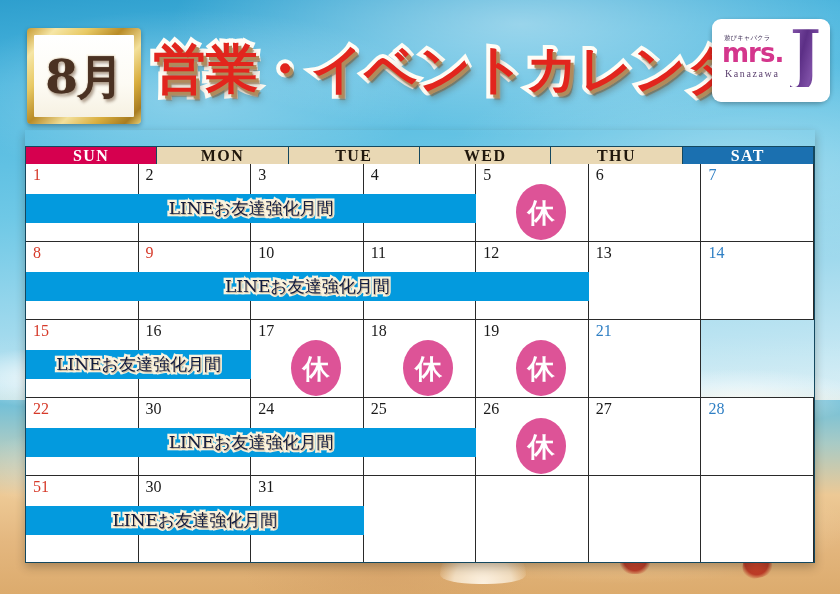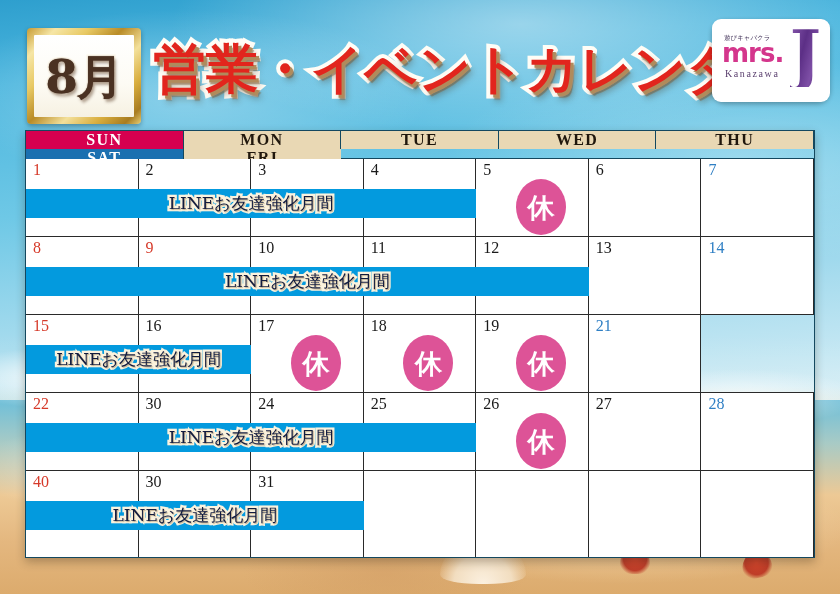--- a/index.html
+++ b/index.html
@@ -205,24 +205,25 @@
 
   
   .calendar {
     position: absolute;
     left: 25px; top: 130px;
     width: 790px;
     box-shadow: 0 4px 9px rgba(40,30,15,0.30);
   }
   .cal-header-row {
     display: grid;
-    grid-template-columns: repeat(5, 1fr);
-    height: 29px;
+    grid-template-columns: repeat(6, 1fr);
+    height: 18px;
     border: 1px solid #14485f;
     box-sizing: border-box;
+    margin-top: 16px;
   }
   .dow {
     display: flex;
     align-items: center;
     justify-content: center;
     font-family: "Liberation Serif", serif;
     font-size: 16px;
     font-weight: bold;
     letter-spacing: 1.4px;
     border-right: 1px solid #14485f;
@@ -460,21 +461,21 @@
           </div>
           <div class="day">
             <span class="daynum sat">28</span>
           </div>
           <div class="banner" style="left: 0%; width: 57.1429%;">
             <span class="banner-text">LINEお友達強化月間</span>
           </div>
         </div>
         <div class="week">
           <div class="day">
-            <span class="daynum sun">40</span>
+            <span class="daynum sun">51</span>
           </div>
           <div class="day">
             <span class="daynum wd">30</span>
           </div>
           <div class="day">
             <span class="daynum wd">31</span>
           </div>
           <div class="day empty">
             <span class="daynum wd"></span>
           </div>

